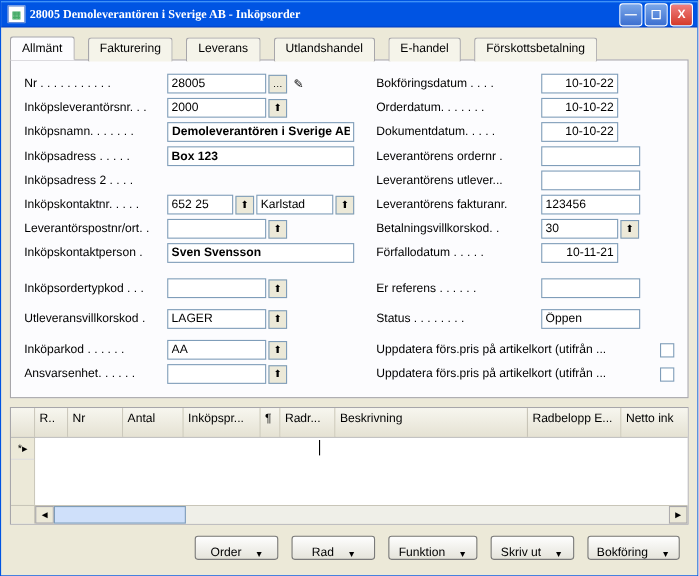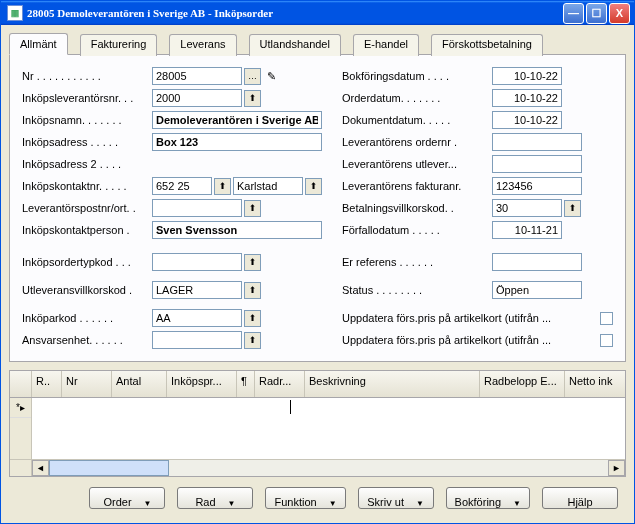--- a/index.html
+++ b/index.html
@@ -491,19 +491,16 @@
         </div>
       <div class="btn dd">
           <span>Funktion</span>
         </div>
       <div class="btn dd">
           <span>Skriv ut</span>
         </div>
       <div class="btn dd">
           <span>Bokföring</span>
         </div>
-      <div class="btn">
-          <span>Hjälp</span>
-        </div>
     </div>
 
   </div>
 </div>
 
 </body></html>

